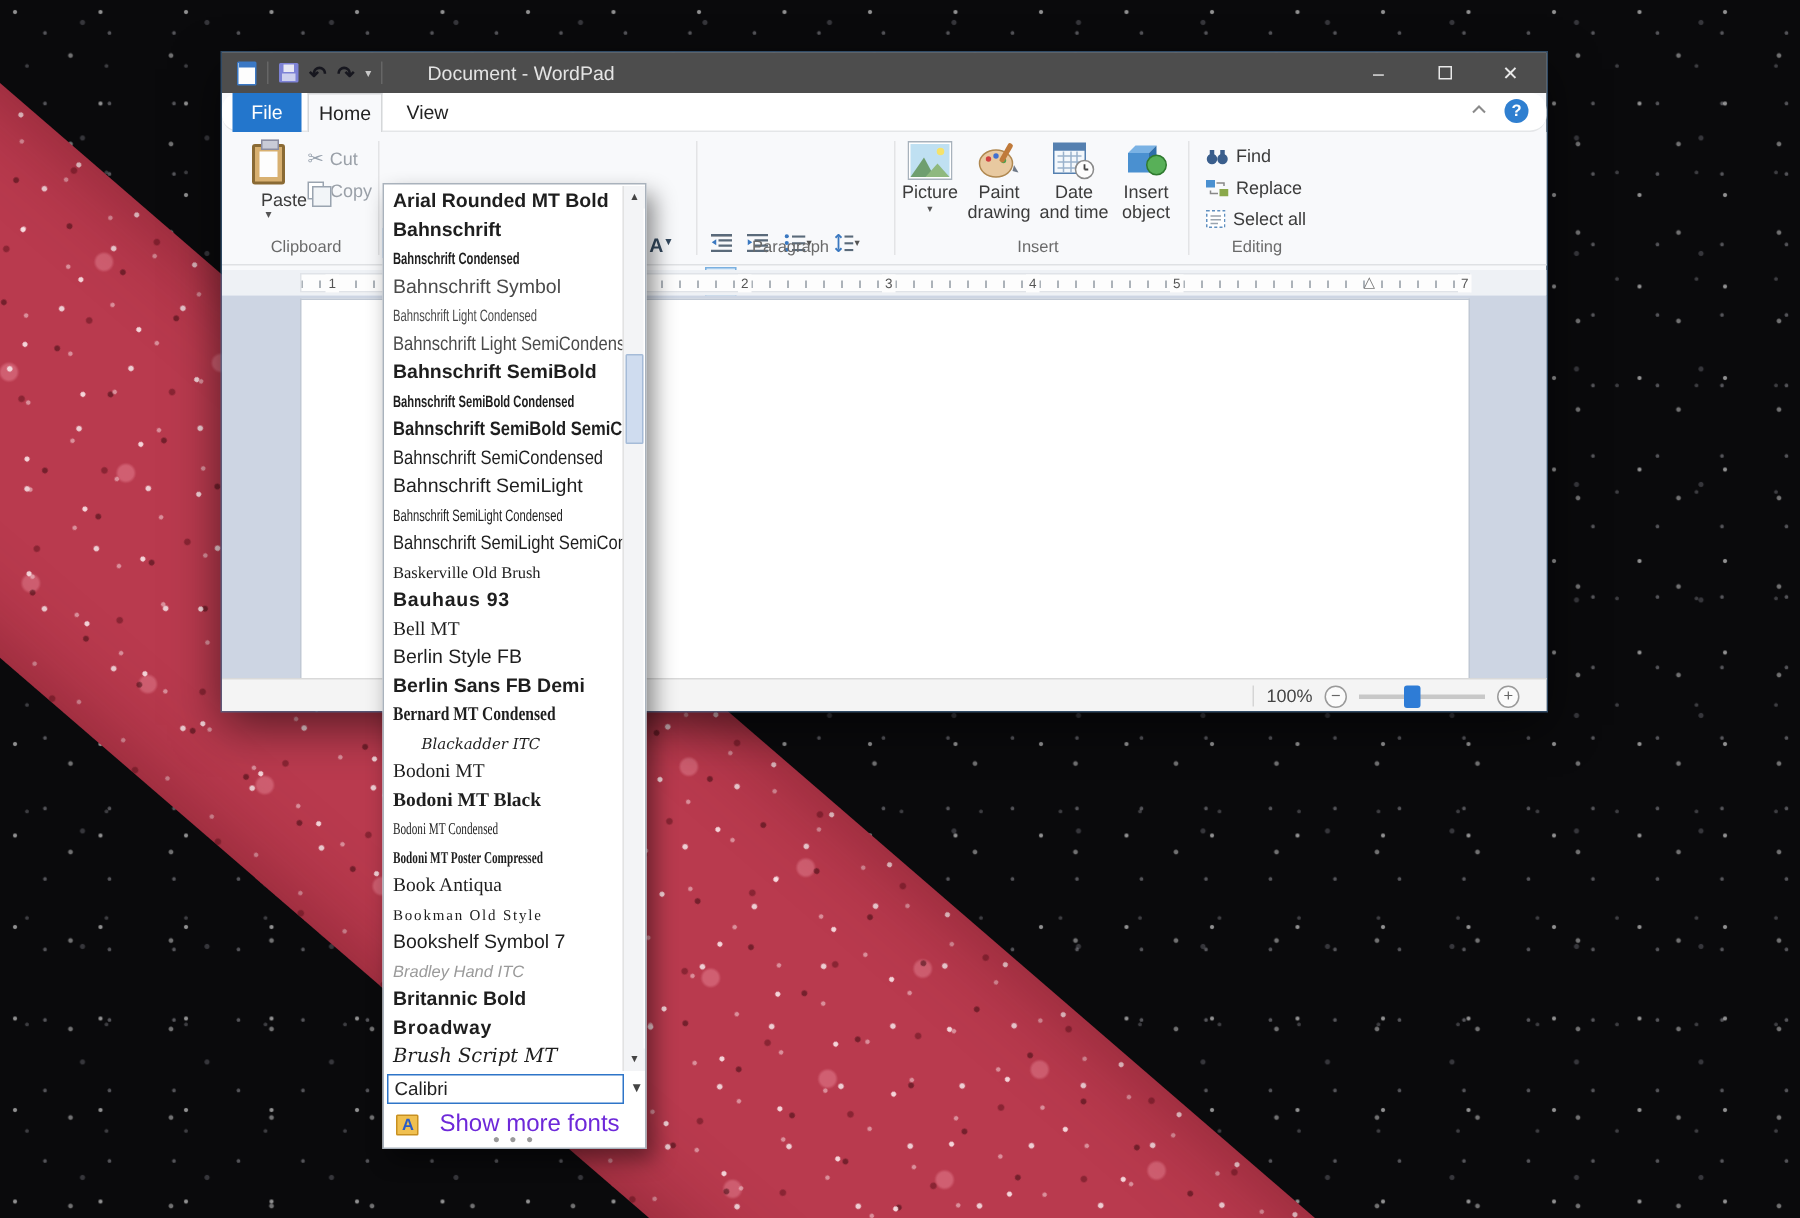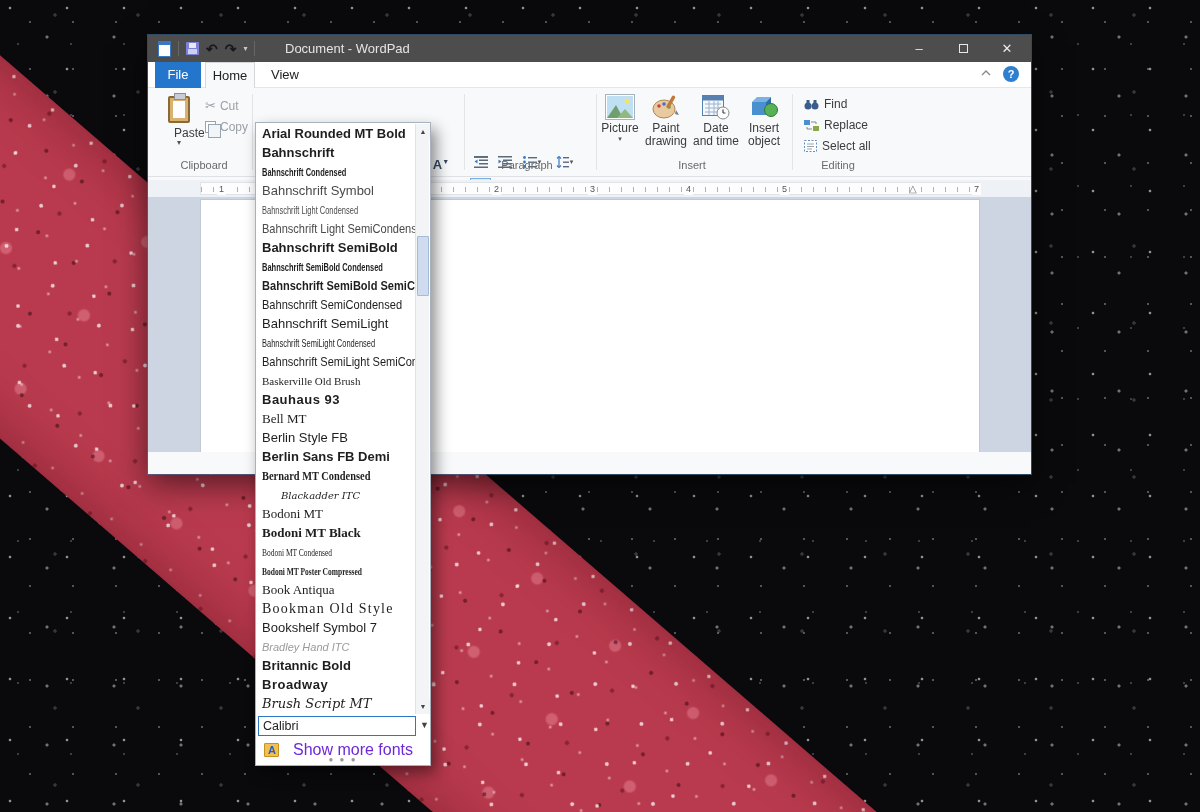--- a/index.html
+++ b/index.html
@@ -47,21 +47,21 @@
   .ic-save { width:13px; height:13px; background:#7d82d6; border-radius:1px; position:relative; }
   .ic-save:before { content:""; position:absolute; left:3px; top:1px; width:7px; height:5px; background:#e8e8f4; }
   .ic-save:after { content:""; position:absolute; left:2px; bottom:1px; width:9px; height:5px; background:#cdd0ee; }
   .uarr { color:#17171f; font-size:14px; line-height:14px; font-weight:bold; }
   .qat-caret { color:#c9c9c9; font-size:8px; }
   .title-text { position:absolute; left:137px; top:0; height:27px; line-height:27px; color:#e4e4e4; font-size:13px; }
   .winbtns { position:absolute; right:2px; top:0; height:27px; display:flex; }
   .winbtn { width:44px; height:27px; color:#e9e9e9; font-size:13px; display:flex; align-items:center; justify-content:center; }
   .winbtn.max span { display:block; width:9px; height:9px; border:1px solid #e9e9e9; }
   
-  .tabrow { position:absolute; left:0; top:27px; width:100%; height:26px; background:#ffffff; border-bottom:1px solid #e4e6e8; }
+  .tabrow { position:absolute; left:0; top:27px; width:100%; height:26px; background:#ffffff; border-bottom:1px solid #e4e6e8;border-radius:11px; }
   .tab { position:absolute; top:0; height:26px; line-height:26px; text-align:center; font-size:13px; color:#222; }
   .tab-file { left:7px; width:46px; background:#2376cc; color:#fff; }
   .tab-home { left:57px; width:50px; background:#f8f9fb; border:1px solid #d5d7d9; border-bottom:none; }
   .tab-view { left:111px; width:52px; }
   .ribbon-min { position:absolute; right:40px; top:8px; }
   .help-btn { position:absolute; right:12px; top:4px; width:16px; height:16px; border-radius:50%; background:#2f7fd0;
     color:#fff; font-size:11px; font-weight:bold; text-align:center; line-height:16px; }
   
   .ribbon { position:absolute; left:0; top:53px; width:100%; height:89px; background:#f8f9fb; border-bottom:1px solid #dfe1e4; }
   .gsep { position:absolute; top:6px; width:1px; height:76px; background:#e3e4e6; }
@@ -123,21 +123,21 @@
   .fi { display:inline-block; transform-origin:0 50%; }
   .fi-bold { font-weight:bold; }
   .fi-semibold { font-weight:bold; }
   .fi-serif { font-family:"Liberation Serif", serif; }
   .fi-cond { transform:scaleX(.68); }
   .fi-cond2 { transform:scaleX(.8); }
   .fi-semicond { transform:scaleX(.85); }
   .fi-small { font-size:11px; }
   .fi-tiny { font-size:10px;margin-left:19px; }
   .fi-light { color:#4a4a4a; }
-  .fi-wide { letter-spacing:1.2px; font-size:14px; }
+  .fi-wide { letter-spacing:1.2px; font-size:10px; }
   .fi-heavy { letter-spacing:.5px; }
   .fi-script { font-family:"DejaVu Serif", serif; font-style:italic; }
   .fi-hand { font-style:italic; color:#9a9a9a; font-size:11px; }
   .ddscroll { position:absolute; right:1px; top:1px; width:14px; height:590px; background:#f3f4f6; border-left:1px solid #e2e2e2; }
   .ddscroll .up, .ddscroll .down { position:absolute; left:0; width:14px; height:15px; font-size:7px; color:#444; text-align:center; line-height:15px; background:#f3f4f6; }
   .ddscroll .up { top:0; }
   .ddscroll .down { bottom:0; }
   .ddthumb { position:absolute; left:1px; top:112px; width:12px; height:60px; background:#cfdcef; border:1px solid #a5bbd8; border-radius:1px; }
   .ddinput-row { position:absolute; left:0; top:593px; width:176px; height:21px; }
   .ddinput { position:absolute; left:2px; top:0; width:158px; height:20px; border:1px solid #2e75c8; background:#fff;
@@ -388,20 +388,31 @@
       <span class="rnum" style="left:579px;">5</span>
       <span class="rnum" style="left:771px;">7</span>
       <span class="rmarker">△</span>
     </div>
   </div>
 
   <div class="docarea">
     <div class="page"></div>
   </div>
 
+  <div class="statusbar">
+    <div class="zoomwrap">
+      <span class="sb-sep"></span>
+      <span class="zoomlbl">100%</span>
+      <span class="zbtn">−</span>
+      <span class="ztrack">
+          <span class="zthumb"></span>
+        </span>
+      <span class="zbtn">+</span>
+    </div>
+  </div>
 </div>
 
 <div class="fontdd">
   <div class="fontlist">
       <div class="font-item"><span class="fi fi-bold">Arial Rounded MT Bold</span></div>
       <div class="font-item"><span class="fi fi-semibold">Bahnschrift</span></div>
       <div class="font-item"><span class="fi fi-semibold fi-cond fi-small">Bahnschrift Condensed</span></div>
       <div class="font-item"><span class="fi fi-light">Bahnschrift Symbol</span></div>
       <div class="font-item"><span class="fi fi-light fi-cond fi-small">Bahnschrift Light Condensed</span></div>
       <div class="font-item"><span class="fi fi-light fi-semicond">Bahnschrift Light SemiCondensed</span></div>

